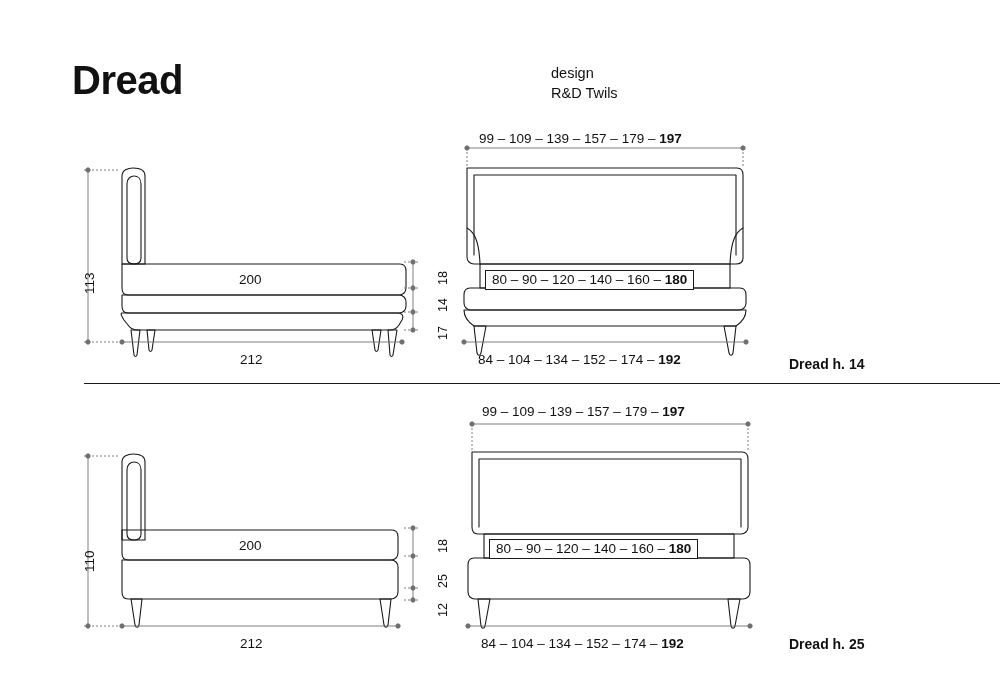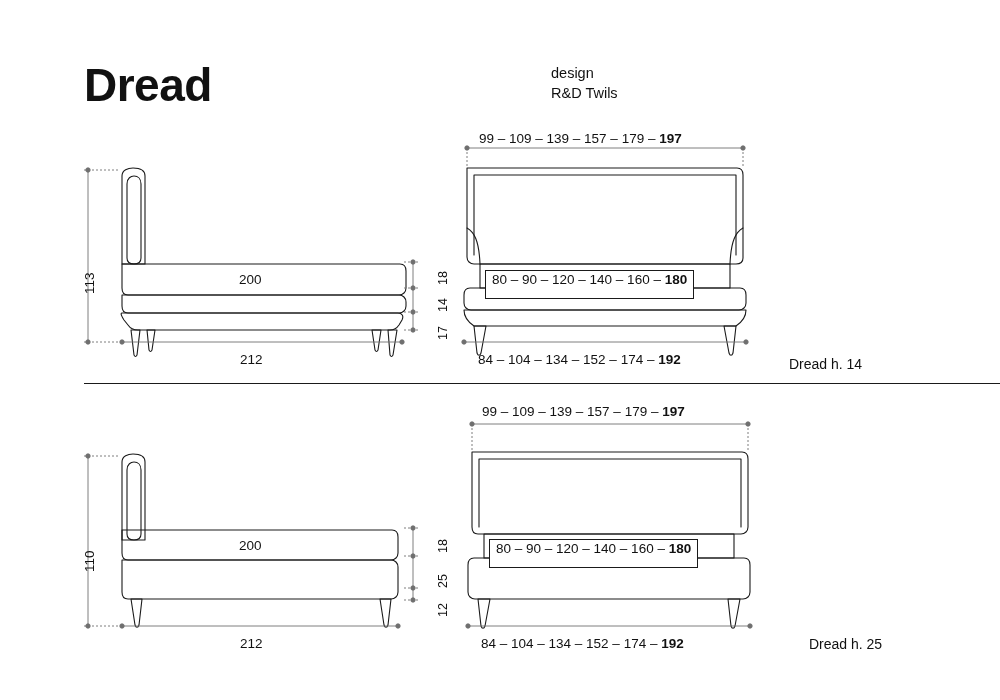--- a/index.html
+++ b/index.html
@@ -15,46 +15,46 @@
     color: #1a1a1a;
     overflow: hidden;
   }
   .page {
     position: absolute;
     inset: 0;
   }
   
   #product-title {
     position: absolute;
-    left: 84px;
+    left: 72px;
     top: 58px;
-    font-size: 46px;
+    font-size: 40px;
     font-weight: bold;
     letter-spacing: -0.5px;
     color: #111;
   }
   #design-block {
     position: absolute;
     left: 551px;
     top: 64px;
     font-size: 14.5px;
     font-weight: normal;
     line-height: 1.35;
     color: #111;
   }
   
   .variant-label {
     position: absolute;
     font-size: 14px;
-    font-weight: normal;
+    font-weight: bold;
     color: #111;
     white-space: nowrap;
   }
   #variant-label-1 { left: 789px; top: 356px; }
-  #variant-label-2 { left: 789px; top: 636px; margin-left: 20px; }
+  #variant-label-2 { left: 789px; top: 636px; }
 
   
   #section-divider {
     position: absolute;
     left: 84px;
     top: 383px;
     width: 916px;
     height: 1px;
     background: #1a1a1a;
   }
@@ -77,21 +77,21 @@
     transform-origin: 0 0;
     transform: rotate(-90deg);
   }
   .dim-box {
     position: absolute;
     font-size: 13.5px;
     color: #111;
     white-space: nowrap;
     border: 1px solid #1a1a1a;
     background: #ffffff;
-    padding: 2px 6px 10px 6px;
+    padding: 2px 6px 1px 6px;
     line-height: 1.1;
   }
   .small-vert {
     position: absolute;
     font-size: 12.5px;
     color: #111;
     white-space: nowrap;
     transform-origin: 0 0;
     transform: rotate(-90deg);
   }

